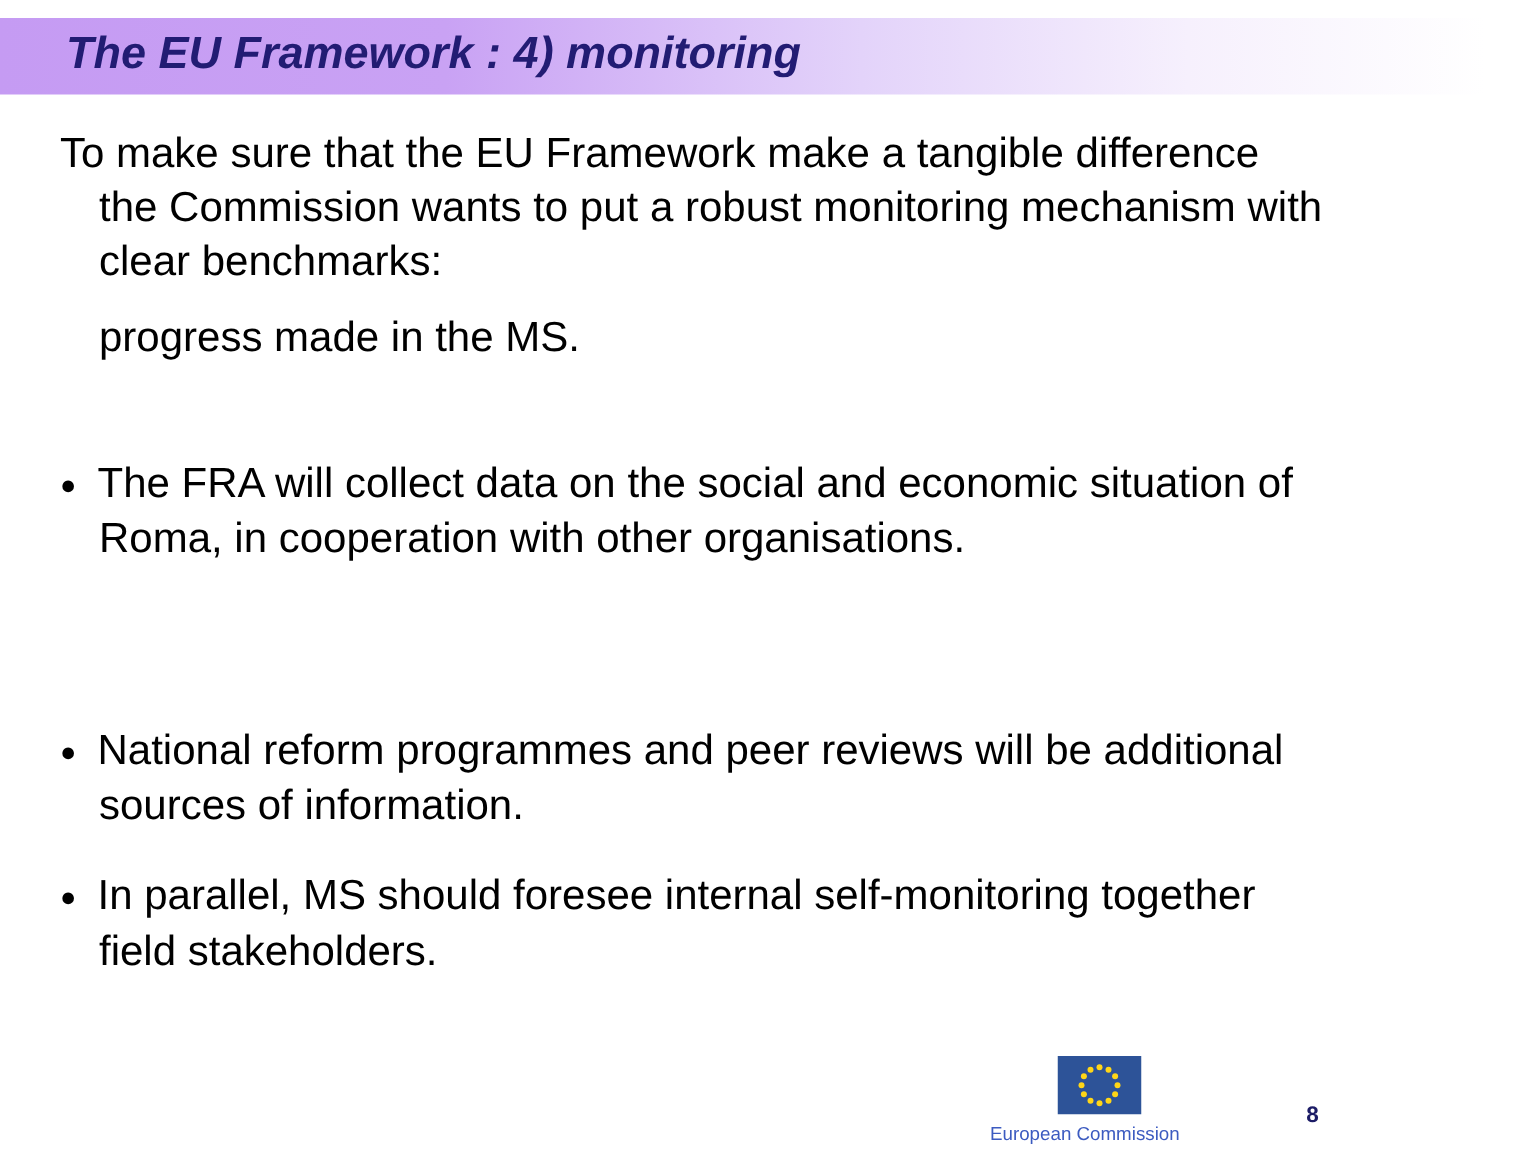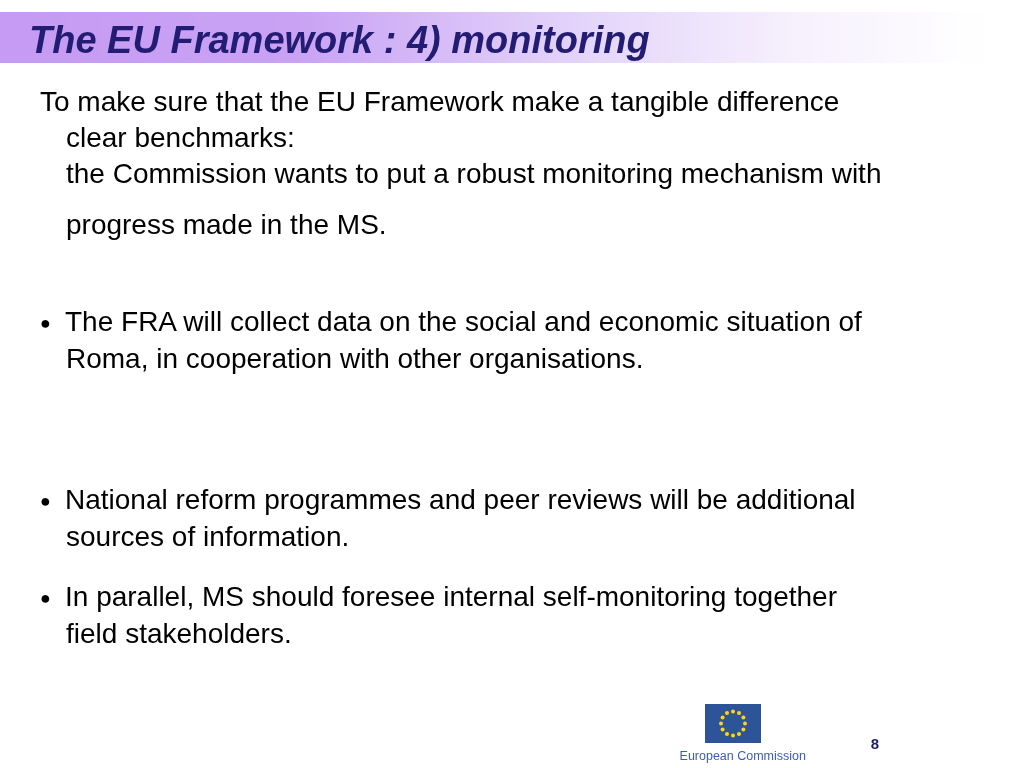--- a/index.html
+++ b/index.html
@@ -10,22 +10,22 @@
   }
 
   
   .title-bar {
     position:absolute; left:0; top:12px; width:990px; height:51px;
     background:linear-gradient(90deg,
       var(--bar-purple,#c59bf3) 0%, #c9a2f4 30%, #e3d3fa 58%,
       #f6f0fd 80%, #ffffff 100%);
   }
   .title-text {
-    position:absolute; left:29px; top:7px;
-    font-size:38px; font-weight:bold; font-style:italic;
+    position:absolute; left:44px; top:7px;
+    font-size:30px; font-weight:bold; font-style:italic;
     color:var(--title-navy,#221c73); white-space:nowrap;
   }
 
   
   .block { position:absolute; left:40px; width:940px; font-size:28px; line-height:36px; }
   .line  { white-space:nowrap; }
   .cont  { margin-left:26px; }
   .bullet .cont { }
   .dot {
     display:inline-block; width:25px; font-size:18px; vertical-align:2px;
@@ -41,43 +41,43 @@
     position:absolute; left:104px; top:19px;
     font-weight:bold; font-size:13.5px; line-height:16px;
     transform:scaleX(0.9); transform-origin:left center; white-space:nowrap;
   }
   .diversity-line1 { color:var(--logo-blue,#24529e); }
   .diversity-line2 { color:var(--logo-gray,#58595b); }
 
   
   .eu-flag { position:absolute; left:705px; top:704px; }
   .eu-caption {
-    position:absolute; left:660px; top:749px; width:146px; text-align:right;
+    position:absolute; left:660px; top:749px; width:146px; text-align:left;
     font-size:12.5px; color:var(--caption-blue,#3c5bc0); white-space:nowrap;
   }
 
   
   .page-number {
     position:absolute; left:860px; top:735px; width:30px; text-align:center;
     font-size:15px; font-weight:bold; color:var(--page-navy,#1c1c66);
   }
 </style>
 </head>
 <body>
 
 <div class="slide">
 
   <div class="title-bar">
     <div class="title-text">The EU Framework : 4) monitoring</div>
   </div>
 
   <div class="block" style="top:84px">
     <div class="line">To make sure that the EU Framework make a tangible difference</div>
+    <div class="line cont">the Commission wants to put a robust monitoring mechanism with</div>
     <div class="line cont">clear benchmarks:</div>
-    <div class="line cont">the Commission wants to put a robust monitoring mechanism with</div>
   </div>
 
   <div class="block bullet" style="top:207px">
     <div class="line cont">progress made in the MS.</div>
   </div>
 
   <div class="block bullet" style="top:304px">
     <div class="line"><span class="dot">●</span><span>The FRA will collect data on the social and economic situation of</span></div>
     <div class="line cont">Roma, in cooperation with other organisations.</div>
   </div>

